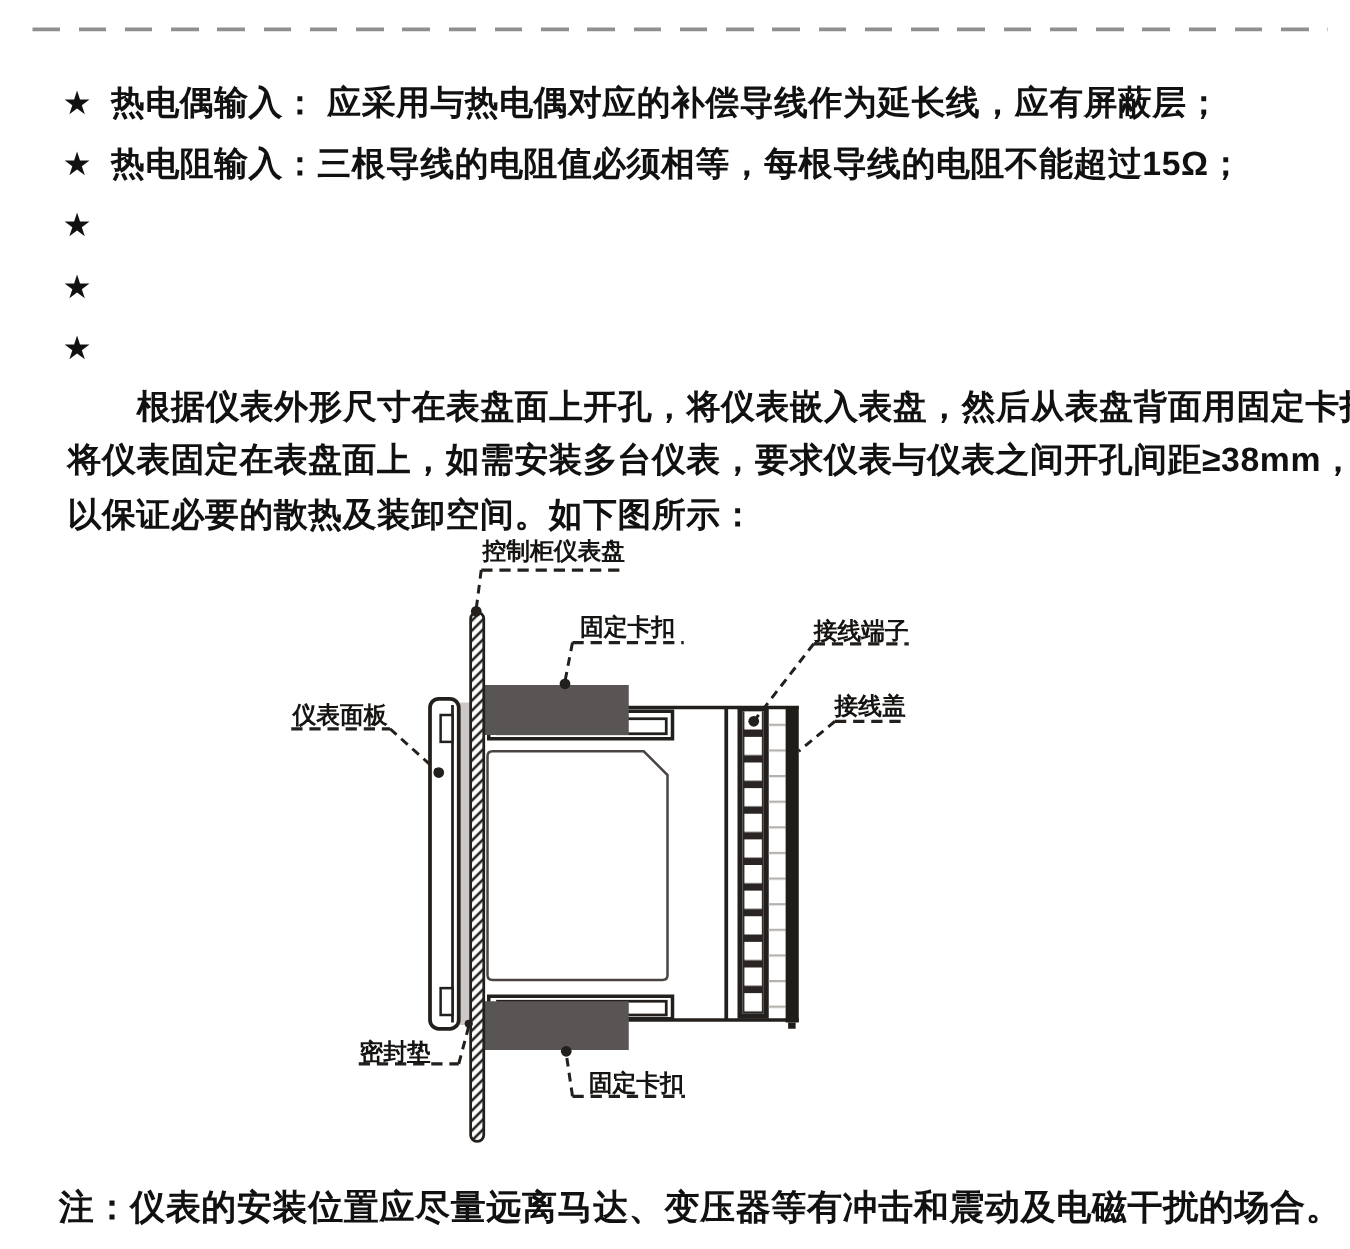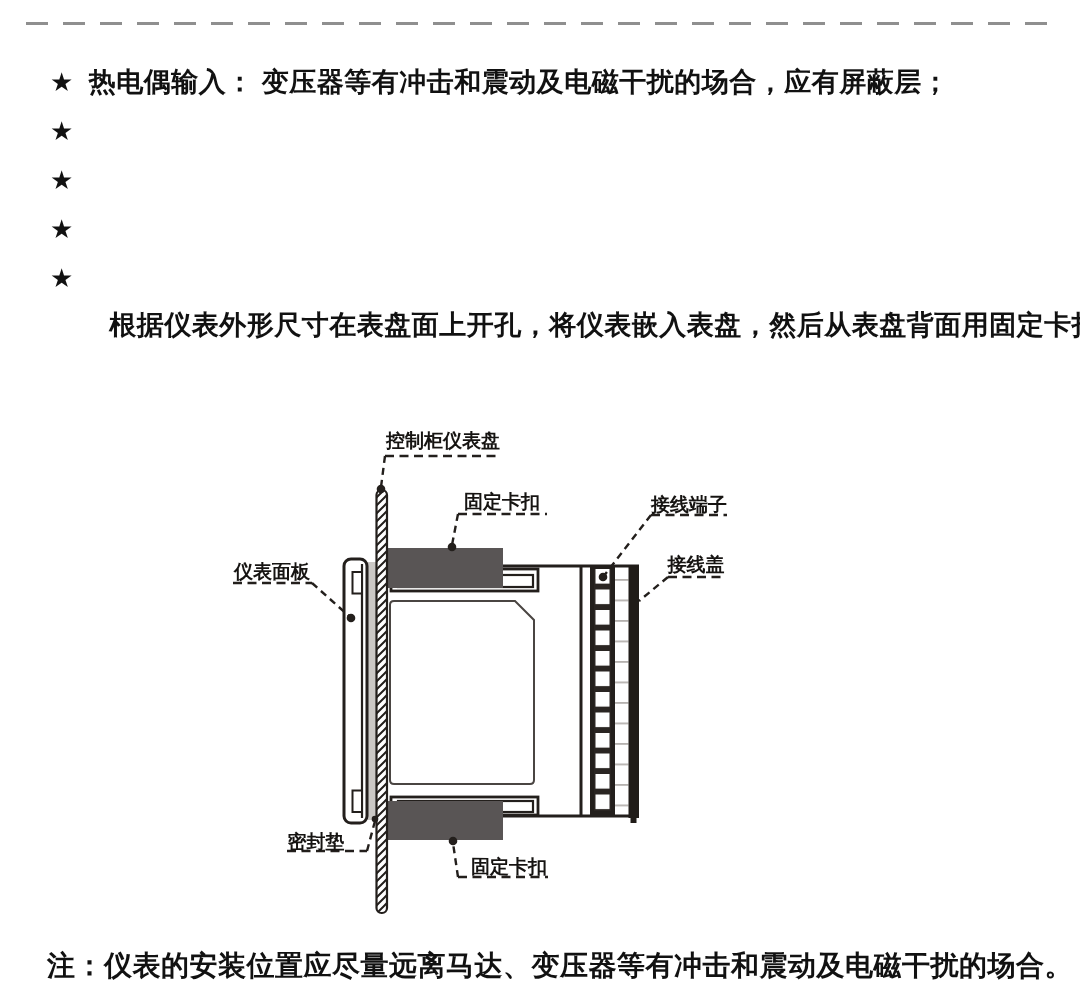--- a/index.html
+++ b/index.html
@@ -25,38 +25,41 @@
   }
 </style>
 </head>
 <body>
 
 <div class="top-dash"></div>
 
 <div class="bullets">
   <div class="bullet-line">
     <span class="star">★</span>
-    <span>热电偶输入： 变压器等有冲击和震动及电磁干扰的场合，应有屏蔽层；</span>
+    <span>热电偶输入： 应采用与热电偶对应的补偿导线作为延长线，应有屏蔽层；</span>
   </div>
   <div class="bullet-line">
     <span class="star">★</span>
+    <span>热电阻输入：三根导线的电阻值必须相等，每根导线的电阻不能超过15Ω；</span>
   </div>
   <div class="bullet-line">
     <span class="star">★</span>
   </div>
   <div class="bullet-line">
     <span class="star">★</span>
   </div>
   <div class="bullet-line">
     <span class="star">★</span>
   </div>
 </div>
 
 <div class="para">
   <div class="ln indent">根据仪表外形尺寸在表盘面上开孔，将仪表嵌入表盘，然后从表盘背面用固定卡扣</div>
+  <div class="ln">将仪表固定在表盘面上，如需安装多台仪表，要求仪表与仪表之间开孔间距≥38mm，</div>
+  <div class="ln">以保证必要的散热及装卸空间。如下图所示：</div>
 </div>
 
 <svg class="diagram" width="560" height="515" viewBox="0 0 560 515" xmlns="http://www.w3.org/2000/svg">
   <defs>
     <pattern id="hatch" patternUnits="userSpaceOnUse" width="8" height="8">
       <path d="M-2,10 L10,-2 M-2,2 L2,-2 M6,10 L10,6" stroke="#231f1c" stroke-width="2"></path>
     </pattern>
     <pattern id="cells" patternUnits="userSpaceOnUse" x="369" y="144" width="17" height="20.5">
       <rect x="1.5" y="0" width="14" height="14.6" fill="#ffffff"></rect>
     </pattern>

